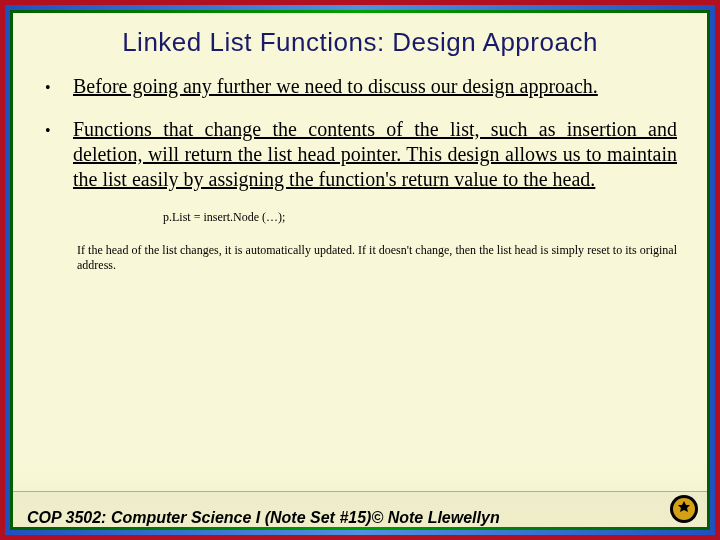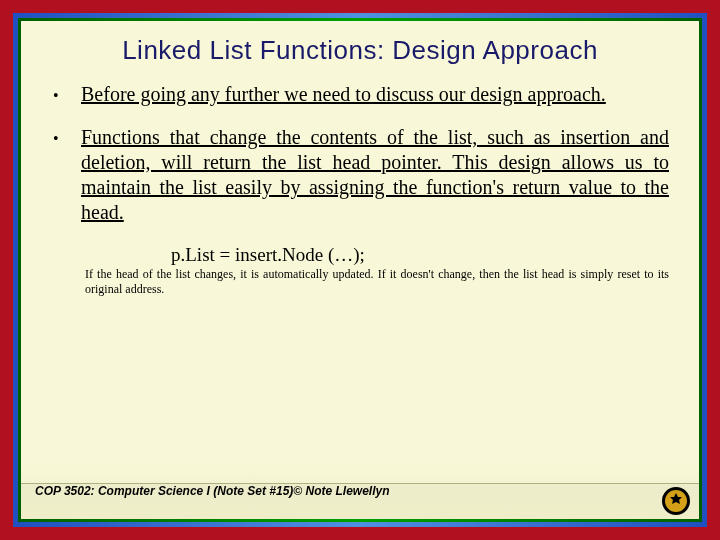--- a/index.html
+++ b/index.html
@@ -5,21 +5,21 @@
   * { box-sizing: border-box; margin: 0; padding: 0; }
   html, body { width: 720px; height: 540px; overflow: hidden; }
   body {
     font-family: Georgia, 'Times New Roman', serif;
     background: #e8e8e8;
   }
   .frame-outer {
     width: 720px;
     height: 540px;
     background: #b01020;
-    padding: 13px;
+    padding: 5px;
   }
   .frame-mid1 {
     width: 100%;
     height: 100%;
     background: linear-gradient(to right, #2050c0, #5090e0, #2050c0);
     padding: 5px;
   }
   .frame-mid2 {
     width: 100%;
     height: 100%;
@@ -61,37 +61,38 @@
     padding-top: 4px;
     padding-left: 2px;
   }
   .bullet-text {
     flex: 1;
     text-align: justify;
     text-decoration: underline;
   }
   .code-line {
     margin-left: 120px;
-    font-size: 19px;
+    margin-bottom: 18px;
+    font-size: 12px;
   }
   .after-code {
     margin-left: 34px;
     text-align: justify;
     font-size: 12px;
     line-height: 1.25;
   }
   .footer {
     height: 36px;
     border-top: 1px solid #b0b080;
     background: linear-gradient(to bottom, rgba(0,0,0,0.03), rgba(0,0,0,0));
     display: flex;
-    align-items: flex-start;
+    align-items: flex-end;
     padding: 0 14px;
     font-family: Arial, sans-serif;
-    font-size: 12px;
+    font-size: 16px;
     font-weight: bold;
     font-style: italic;
     color: #000;
     position: relative;
   }
   .footer-left { flex: 0 0 auto; }
   .footer-center { flex: 1; text-align: center; padding-left: 40px; }
   .footer-right { flex: 0 0 auto; margin-right: 40px; }
   .logo {
     position: absolute;

